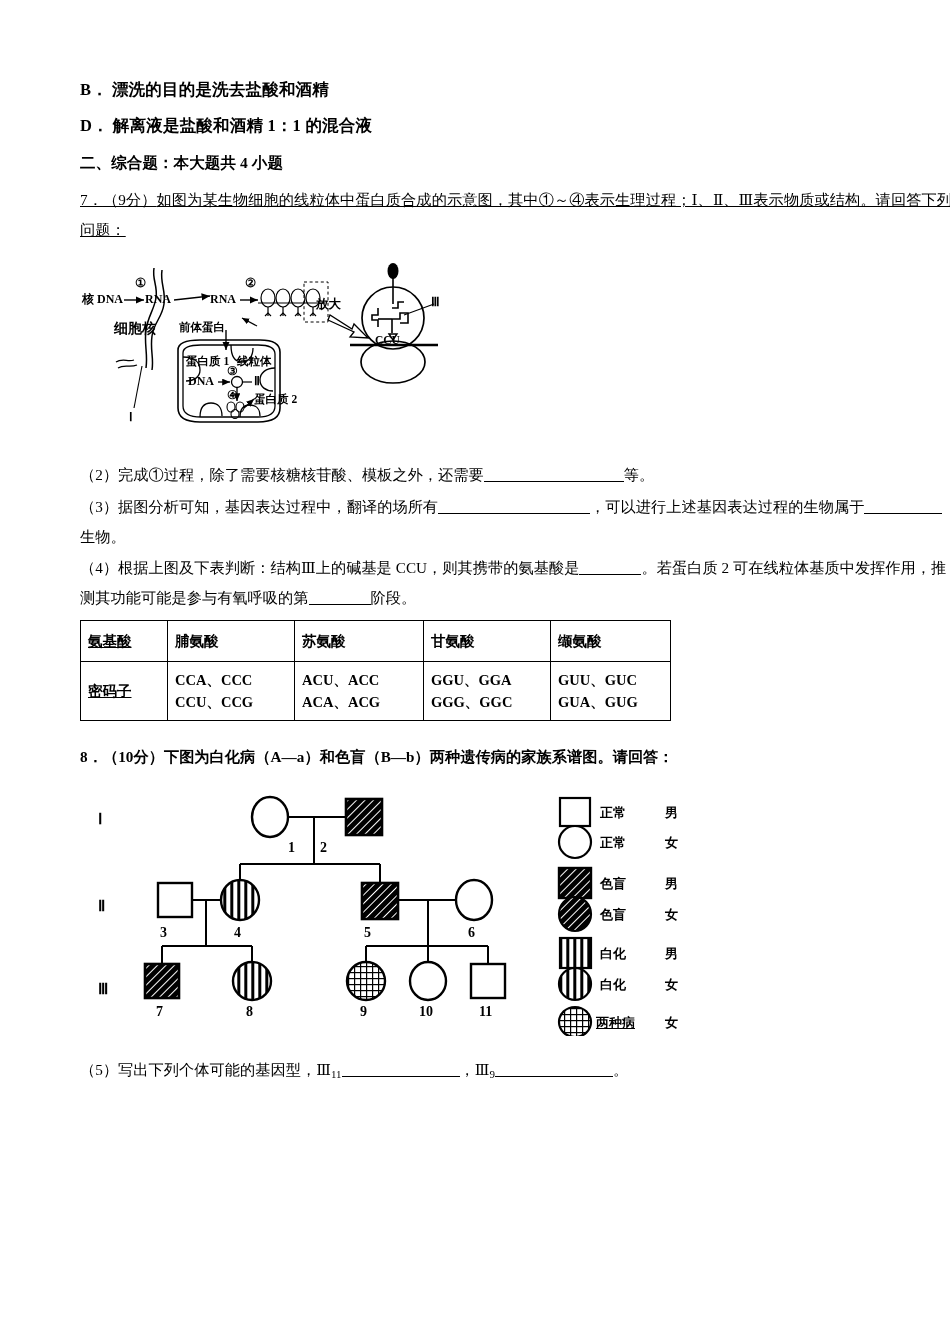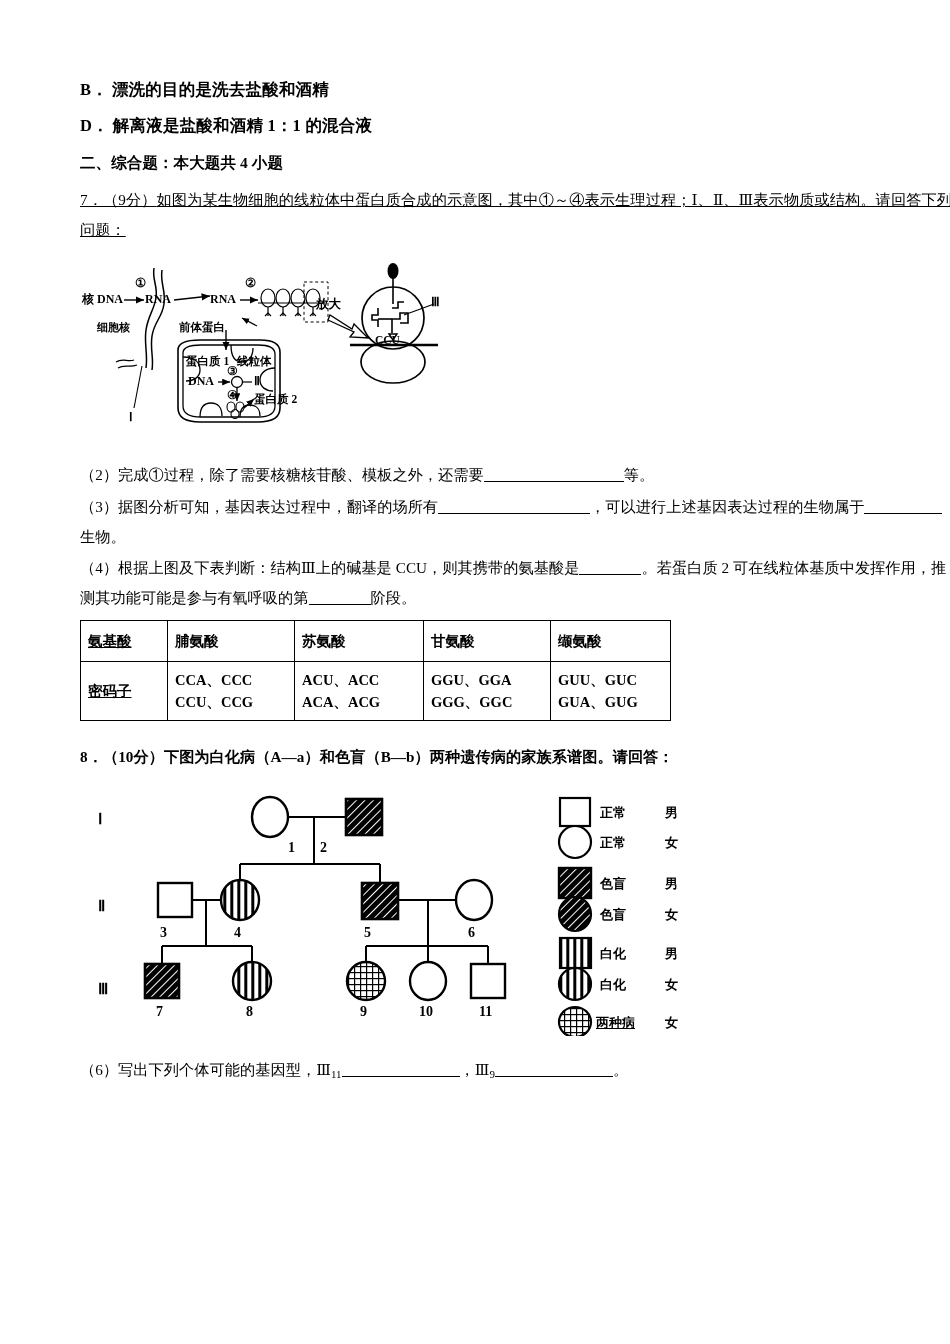--- a/index.html
+++ b/index.html
@@ -223,21 +223,21 @@
       <ellipse cx="311" cy="13" rx="5.5" ry="8" fill="#000"></ellipse>
 
       <line x1="322" y1="57" x2="352" y2="46" stroke="#000" stroke-width="1.1"></line>
     </svg>
 
     <span class="fig1-label" style="left:0px;  top:33px;  font-size:12px;text-align:right;">核 DNA</span>
     <span class="fig1-label" style="left:63px; top:34px;  font-size:12px;">RNA</span>
     <span class="fig1-label" style="left:128px;top:34px;  font-size:12px;">RNA</span>
     <span class="fig1-label" style="left:53px; top:17px;  font-size:12.5px;">①</span>
     <span class="fig1-label" style="left:163px;top:17px;  font-size:12.5px;">②</span>
-    <span class="fig1-label" style="left:15px; top:62px;  font-size:11px;">细胞核</span>
+    <span class="fig1-label" style="left:32px; top:62px;  font-size:14px;">细胞核</span>
     <span class="fig1-label" style="left:97px; top:62px;  font-size:11.5px;">前体蛋白</span>
     <span class="fig1-label" style="left:104px;top:96px;  font-size:11.5px;">蛋白质 1</span>
     <span class="fig1-label" style="left:155px;top:96px;  font-size:11.5px;">线粒体</span>
     <span class="fig1-label" style="left:145px;top:106px; font-size:12px;">③</span>
     <span class="fig1-label" style="left:106px;top:116px; font-size:12px;">DNA</span>
     <span class="fig1-label" style="left:145px;top:130px; font-size:12px;">④</span>
     <span class="fig1-label" style="left:172px;top:116px; font-size:12px;">Ⅱ</span>
     <span class="fig1-label" style="left:172px;top:134px; font-size:11.5px;">蛋白质 2</span>
     <span class="fig1-label" style="left:234px;top:38px;  font-size:12.5px;">放大</span>
     <span class="fig1-label" style="left:293px;top:76px;  font-size:11.5px;">CCU</span>
@@ -387,17 +387,17 @@
     <span class="fig1-label" style="left:575px;top:120px;font-size:13px;">女</span>
     <span class="fig1-label" style="left:510px;top:159px;font-size:13px;">白化</span>
     <span class="fig1-label" style="left:575px;top:159px;font-size:13px;">男</span>
     <span class="fig1-label" style="left:510px;top:190px;font-size:13px;">白化</span>
     <span class="fig1-label" style="left:575px;top:190px;font-size:13px;">女</span>
     <span class="fig1-label" style="left:506px;top:228px;font-size:13px;text-decoration:underline;">两种病</span>
     <span class="fig1-label" style="left:575px;top:228px;font-size:13px;">女</span>
   </div>
 
   <div class="q8-tail">
-    <span>（6）写出下列个体可能的基因型，Ⅲ</span><span class="sub">11</span><span class="blank-m"></span><span>，Ⅲ</span><span class="sub">9</span><span class="blank-m"></span><span>。</span>
+    <span>（5）写出下列个体可能的基因型，Ⅲ</span><span class="sub">11</span><span class="blank-m"></span><span>，Ⅲ</span><span class="sub">9</span><span class="blank-m"></span><span>。</span>
   </div>
 
  </div>
 </div>
 
 </body></html>

